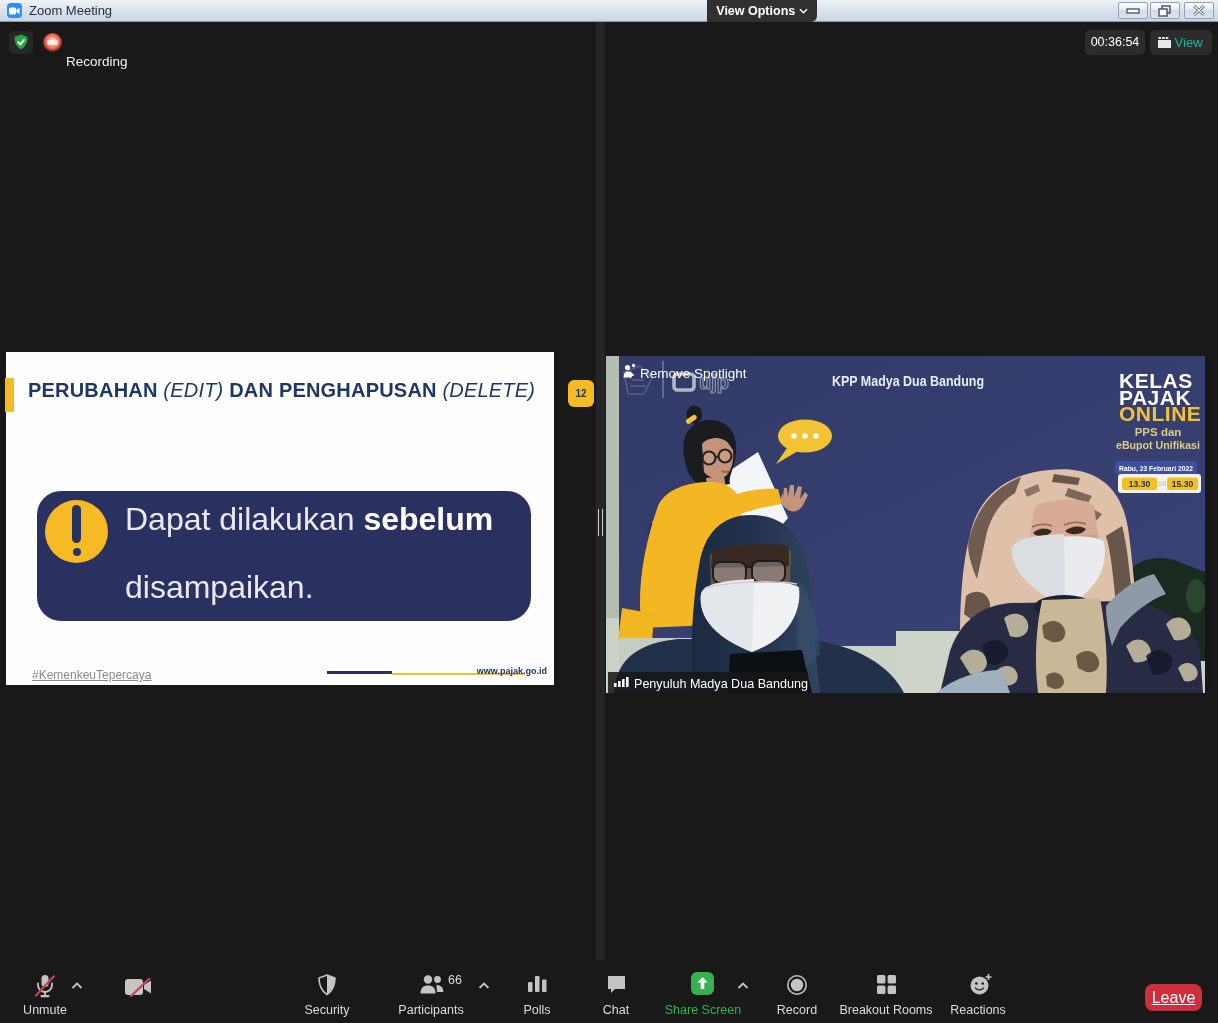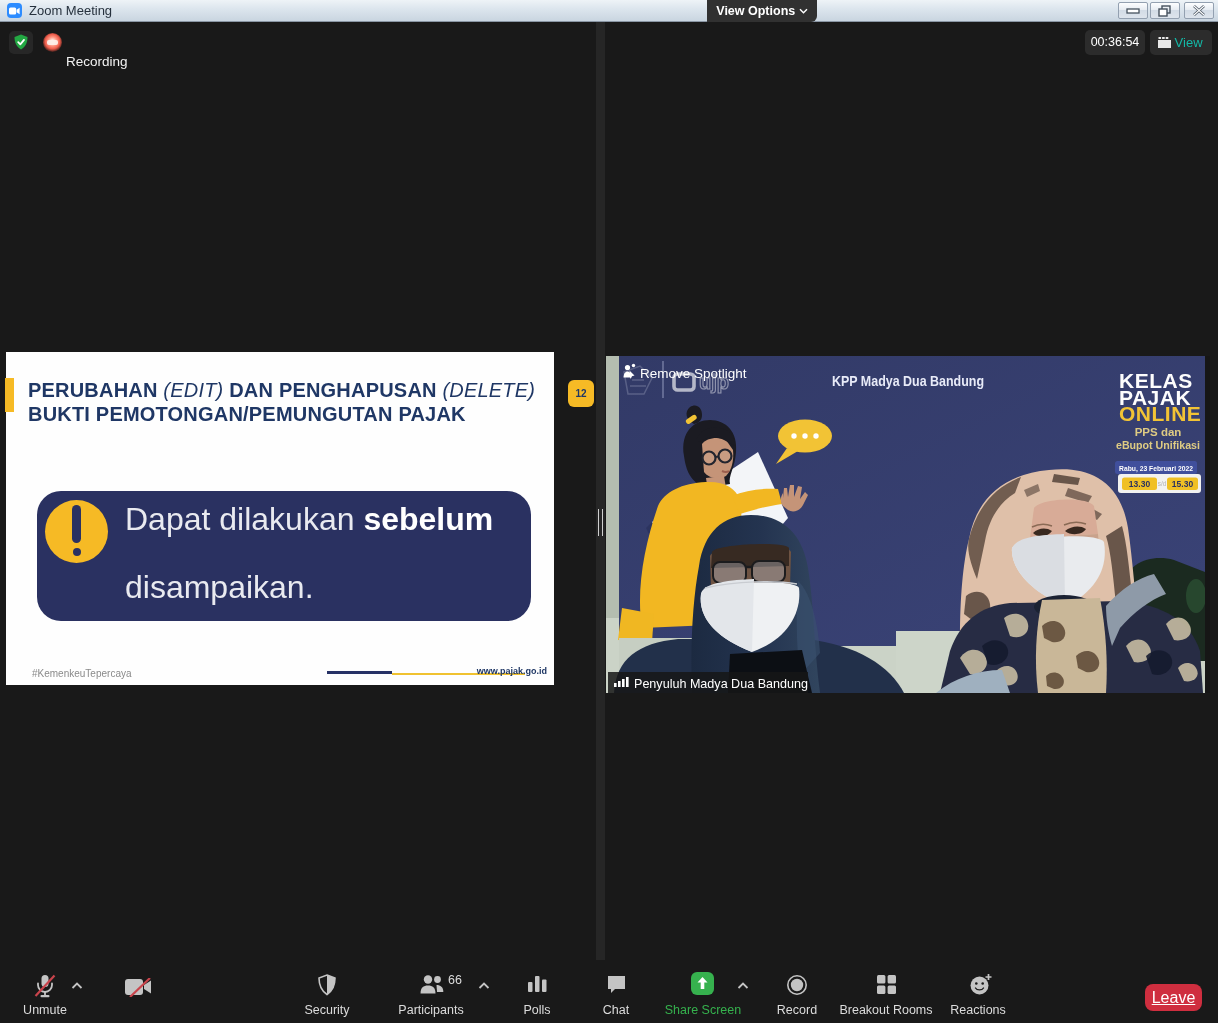--- a/index.html
+++ b/index.html
@@ -50,21 +50,21 @@
   #badge12 { left:562px; top:28px; width:26px; height:27px; background:#f6ba25;
     border-radius:6px; color:#1f3765; font-size:10px; font-weight:bold;
     text-align:center; line-height:27px; }
   #navybox { left:31px; top:139px; width:494px; height:130px; background:#2a3161;
     border-radius:24px; }
   #ycircle { left:8px; top:9px; width:63px; height:63px; border-radius:50%;
     background:#f6ba25; }
   #ebar { left:27px; top:5px; width:9px; height:38px; border-radius:4.5px; background:#2a3161; }
   #edot { left:27.5px; top:48px; width:8px; height:8px; border-radius:50%; background:#2a3161; }
   .boxline { left:88px; color:#e9eaf0; font-size:32px; white-space:nowrap; }
-  #footer-tag { left:26px; top:316px; font-size:10px; color:#8a8a8a; }
+  #footer-tag { left:26px; top:316px; font-size:12px; color:#8a8a8a;text-decoration:underline; }
   #fl-navy { left:321px; top:319px; width:65px; height:3px; background:#273266; }
   #fl-yellow { left:386px; top:320.5px; width:133px; height:2px; background:#f0c230; }
   #footer-url { right:7px; top:314px; font-size:9px; font-weight:bold; color:#1f3765; }
   
   #toolbar { left:0; top:960px; width:1218px; height:63px; background:#191919; }
   .tb-label { position:absolute; top:43px; width:120px; margin-left:-60px;
     text-align:center; font-size:12.5px; color:#dcdcdc; }
   .tb-ico { position:absolute; top:14px; }
   #leave { left:1145px; top:24px; width:57px; height:27px; background:#cf2e3f;
     border-radius:8px; color:#fff; font-size:16px; text-align:center;
@@ -123,21 +123,20 @@
     View
   </div>
 
   <div class="abs" id="divider"></div>
   <div class="abs" id="divhandle"></div>
   <div class="abs" style="left:599px; top:962px; width:5px; height:13px; background:#7a7a7a;"></div>
 
   <div class="abs" id="slide">
     <div class="abs" id="ytab"></div>
     <div class="abs sl-title" style="top:27px;"><b>PERUBAHAN</b> <i>(EDIT)</i> <b>DAN PENGHAPUSAN</b> <i>(DELETE)</i></div>
-    <div class="abs sl-title" style="top:51px;"><b>BUKTI PEMOTONGAN/PEMUNGUTAN PAJAK</b></div>
     <div class="abs" id="badge12">12</div>
     <div class="abs" id="navybox">
       <div class="abs" id="ycircle">
           <div class="abs" id="ebar"></div>
           <div class="abs" id="edot"></div>
         </div>
       <div class="abs boxline" style="top:10px;">Dapat dilakukan <b style="color:#fff;">sebelum</b></div>
       <div class="abs boxline" style="top:78px;">disampaikan.</div>
     </div>
     <div class="abs" id="footer-tag">#KemenkeuTepercaya</div>

